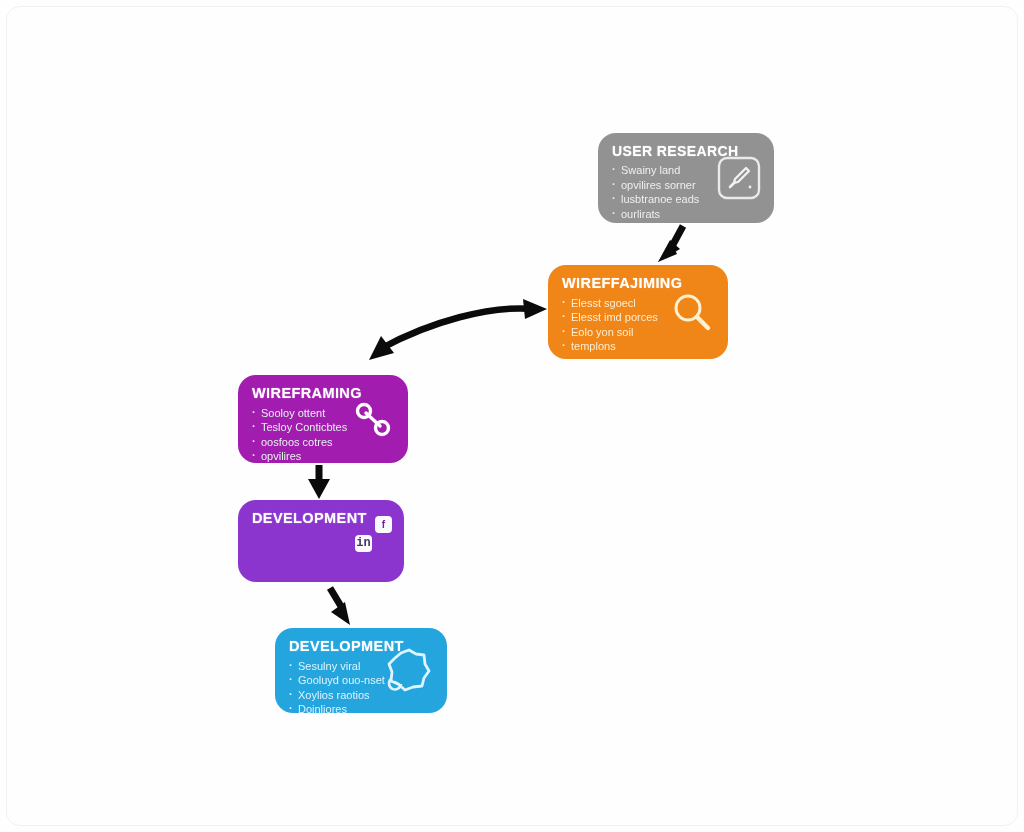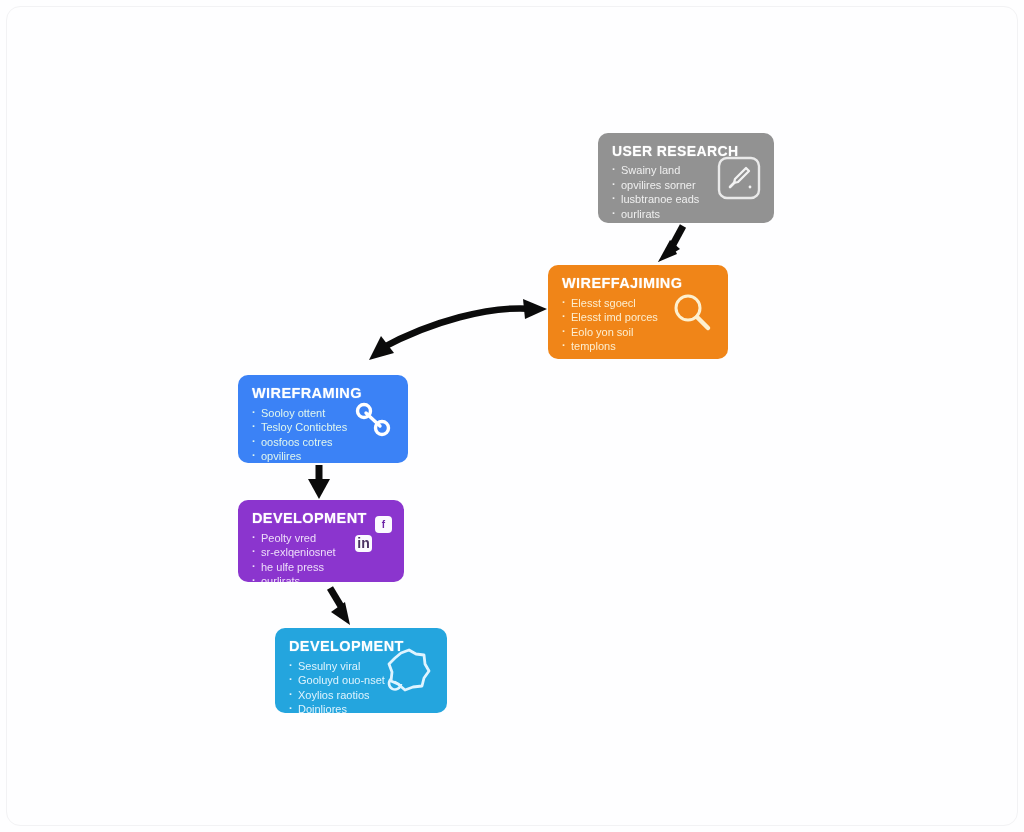--- a/index.html
+++ b/index.html
@@ -32,21 +32,21 @@
     box-sizing: border-box;
     border: 1px solid #f2f2f4;
     border-radius: 14px;
     background: #fefeff;
     pointer-events: none;
   }
 
   .card {
     position: absolute;
     box-sizing: border-box;
-    border-radius: 10px;
+    border-radius: 18px;
     padding: 11px 14px 10px 14px;
     color: #ffffff;
     overflow: hidden;
   }
 
   .card .card-title {
     font-size: 14.5px;
     font-weight: bold;
     letter-spacing: 0.4px;
     line-height: 1.1;
@@ -95,21 +95,21 @@
   #card-user-research .bullets { color: #f3f3f3; }
 
   #card-wireframing-orange {
     left: 548px;  top: 265px;  width: 180px; height: 94px;
     background: #f08518;
   }
   #card-wireframing-orange .bullets { color: #fdf3d8; }
 
   #card-wireframing-green {
     left: 238px;  top: 375px;  width: 170px; height: 88px;
-    background: #3b82f6;
+    background: #a21caf;
   }
   #card-wireframing-green .bullets { color: #e6fbee; }
 
   #card-prototyping {
     left: 238px;  top: 500px;  width: 166px; height: 82px;
     background: #8b35ce;
   }
   #card-prototyping .bullets { color: #f1e4fb; }
 
   #card-development {
@@ -128,21 +128,21 @@
     border-radius: 4px;
     background: #fbfaff;
     color: #6c22a6;
     font-size: 10px;
     font-weight: bold;
     text-align: center;
     line-height: 17px;
     filter: blur(0.4px);
   }
   #badge-facebook { right: 12px; top: 16px; }
-  #badge-secondary { right: 32px; top: 35px; font-size: 14px; color: #4b3264; }
+  #badge-secondary { right: 32px; top: 35px; font-size: 12px; color: #4b3264; font-family: Liberation Mono, monospace; }
 
   
   .arrow-layer {
     position: absolute;
     left: 0; top: 0;
     width: 1024px; height: 832px;
     pointer-events: none;
   }
 </style>
 </head>
@@ -225,26 +225,20 @@
       <svg class="icon-svg" width="46" height="46" viewBox="0 0 46 46" xmlns="http://www.w3.org/2000/svg">
         <path d="M 16 17 L 30 30" stroke="#ffffff" stroke-width="3.4" stroke-linecap="round"></path>
         <circle cx="14" cy="15" r="6.5" fill="none" stroke="#ffffff" stroke-width="3.4"></circle>
         <circle cx="32" cy="32" r="6.5" fill="none" stroke="#ffffff" stroke-width="3.4"></circle>
       </svg>
     </div>
   </div>
 
   <div class="card" id="card-prototyping">
     <div class="card-title">DEVELOPMENT</div>
-    <ul class="bullets">
-      <li>Peolty vred</li>
-      <li>sr-exlqeniosnet</li>
-      <li>he ulfe press</li>
-      <li>ourlirats</li>
-    </ul>
     <div class="badge" id="badge-facebook">f</div>
     <div class="badge" id="badge-secondary">in</div>
   </div>
 
   <div class="card" id="card-development">
     <div class="card-title">DEVELOPMENT</div>
     <ul class="bullets">
       <li>Sesulny viral</li>
       <li>Gooluyd ouo-nset</li>
       <li>Xoylios raotios</li>

